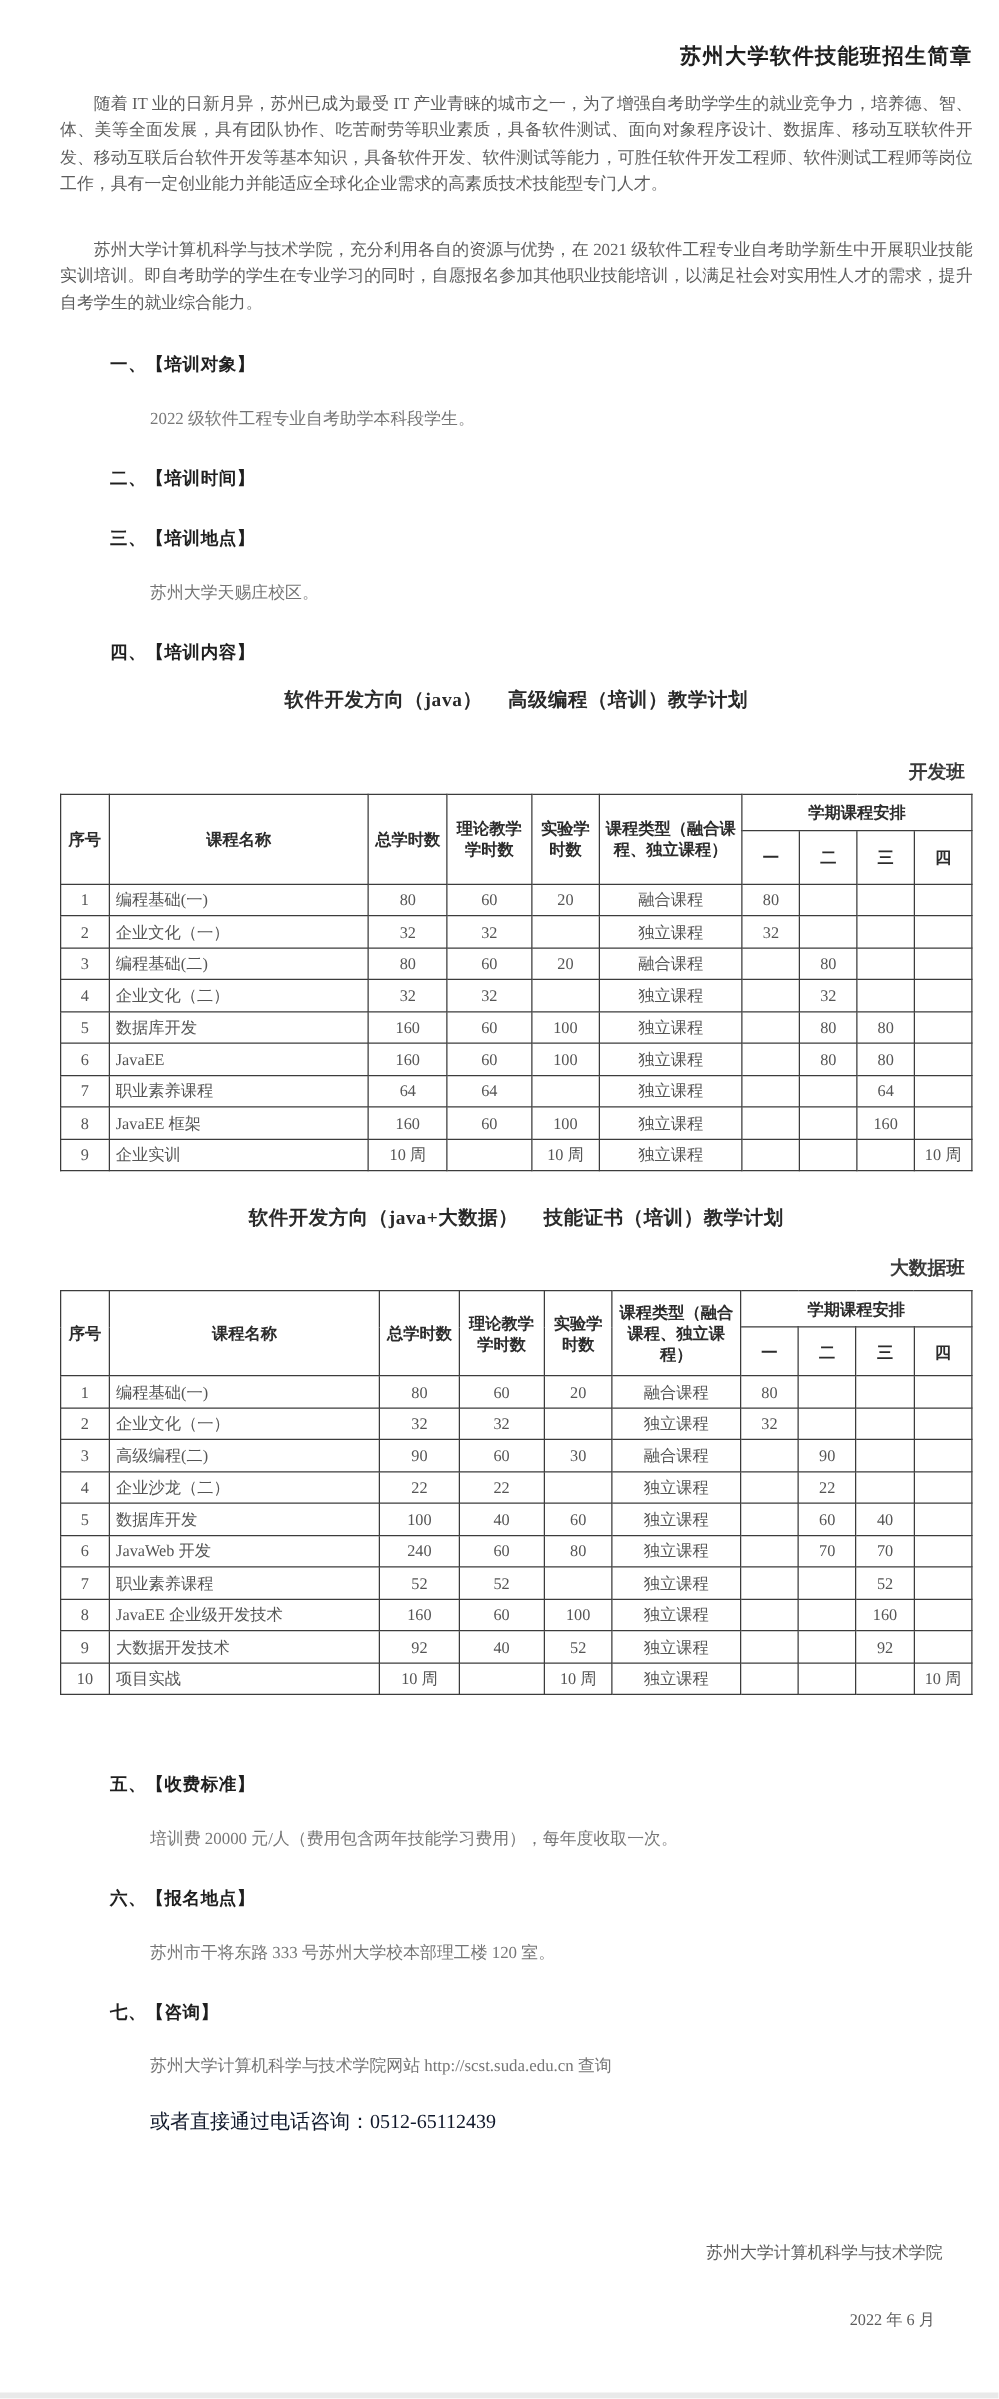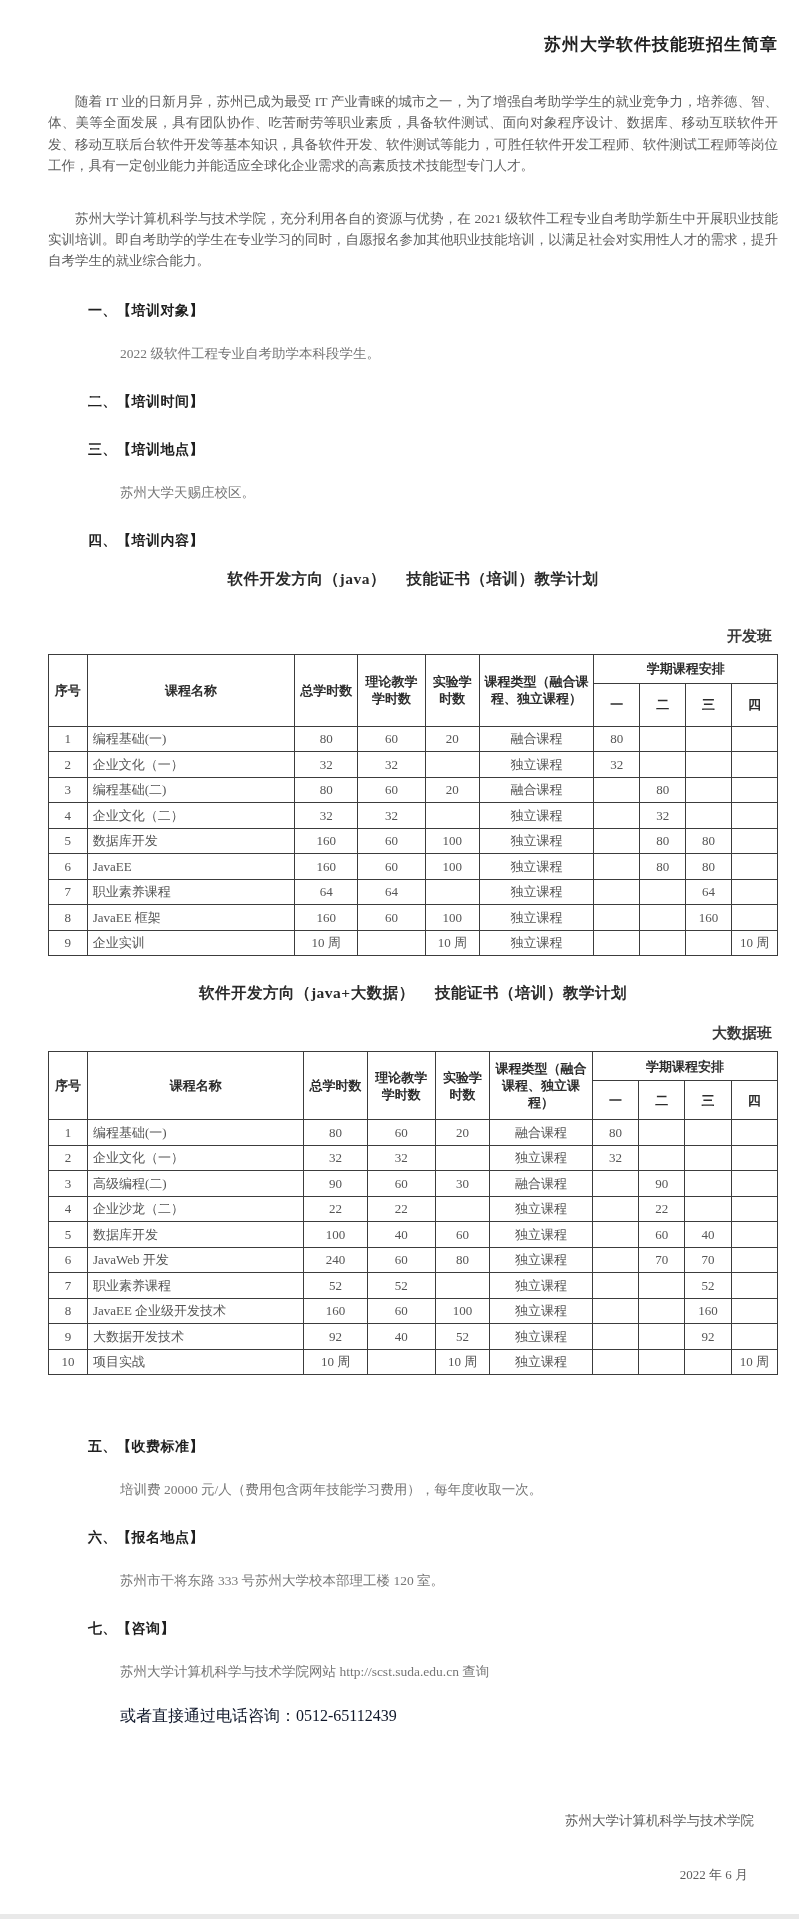--- a/index.html
+++ b/index.html
@@ -12,21 +12,21 @@
     overflow:hidden;
     font-family:"Liberation Serif","DejaVu Serif",serif;
     color:#555;
   }
   .doc-title{
     margin:0;text-align:right;
     font-size:17px;font-weight:bold;color:#1f1f1f;
     letter-spacing:1px;
   }
   .body-par{
-    margin:35px 0 0 0;
+    margin:16px 0 0 0;
     font-size:13.5px;line-height:21.4px;
     text-align:justify;text-indent:2em;color:#5d5d5d;
   }
   .body-par.second{margin-top:31px;}
   .sec-heading{
     margin:30px 0 0 40px;
     font-size:14px;font-weight:bold;color:#1f1f1f;
     letter-spacing:0.5px;
   }
   .sec-content{
@@ -101,21 +101,21 @@
   <h2 class="sec-heading">一、【培训对象】</h2>
   <p class="sec-content">2022 级软件工程专业自考助学本科段学生。</p>
 
   <h2 class="sec-heading">二、【培训时间】</h2>
 
   <h2 class="sec-heading">三、【培训地点】</h2>
   <p class="sec-content">苏州大学天赐庄校区。</p>
 
   <h2 class="sec-heading">四、【培训内容】</h2>
 
-  <h3 class="tbl-title t1-sp">软件开发方向（java）　 技能证书（培训）教学计划</h3>
+  <h3 class="tbl-title t1-sp">软件开发方向（java）　 高级编程（培训）教学计划</h3>
   <div class="class-label">开发班</div>
 
   <table class="plan" id="table1">
     <colgroup>
       <col class="c-no">
         <col class="c-name">
         <col class="c-total">
         <col class="c-theory">
       <col class="c-lab">
         <col class="c-type">

